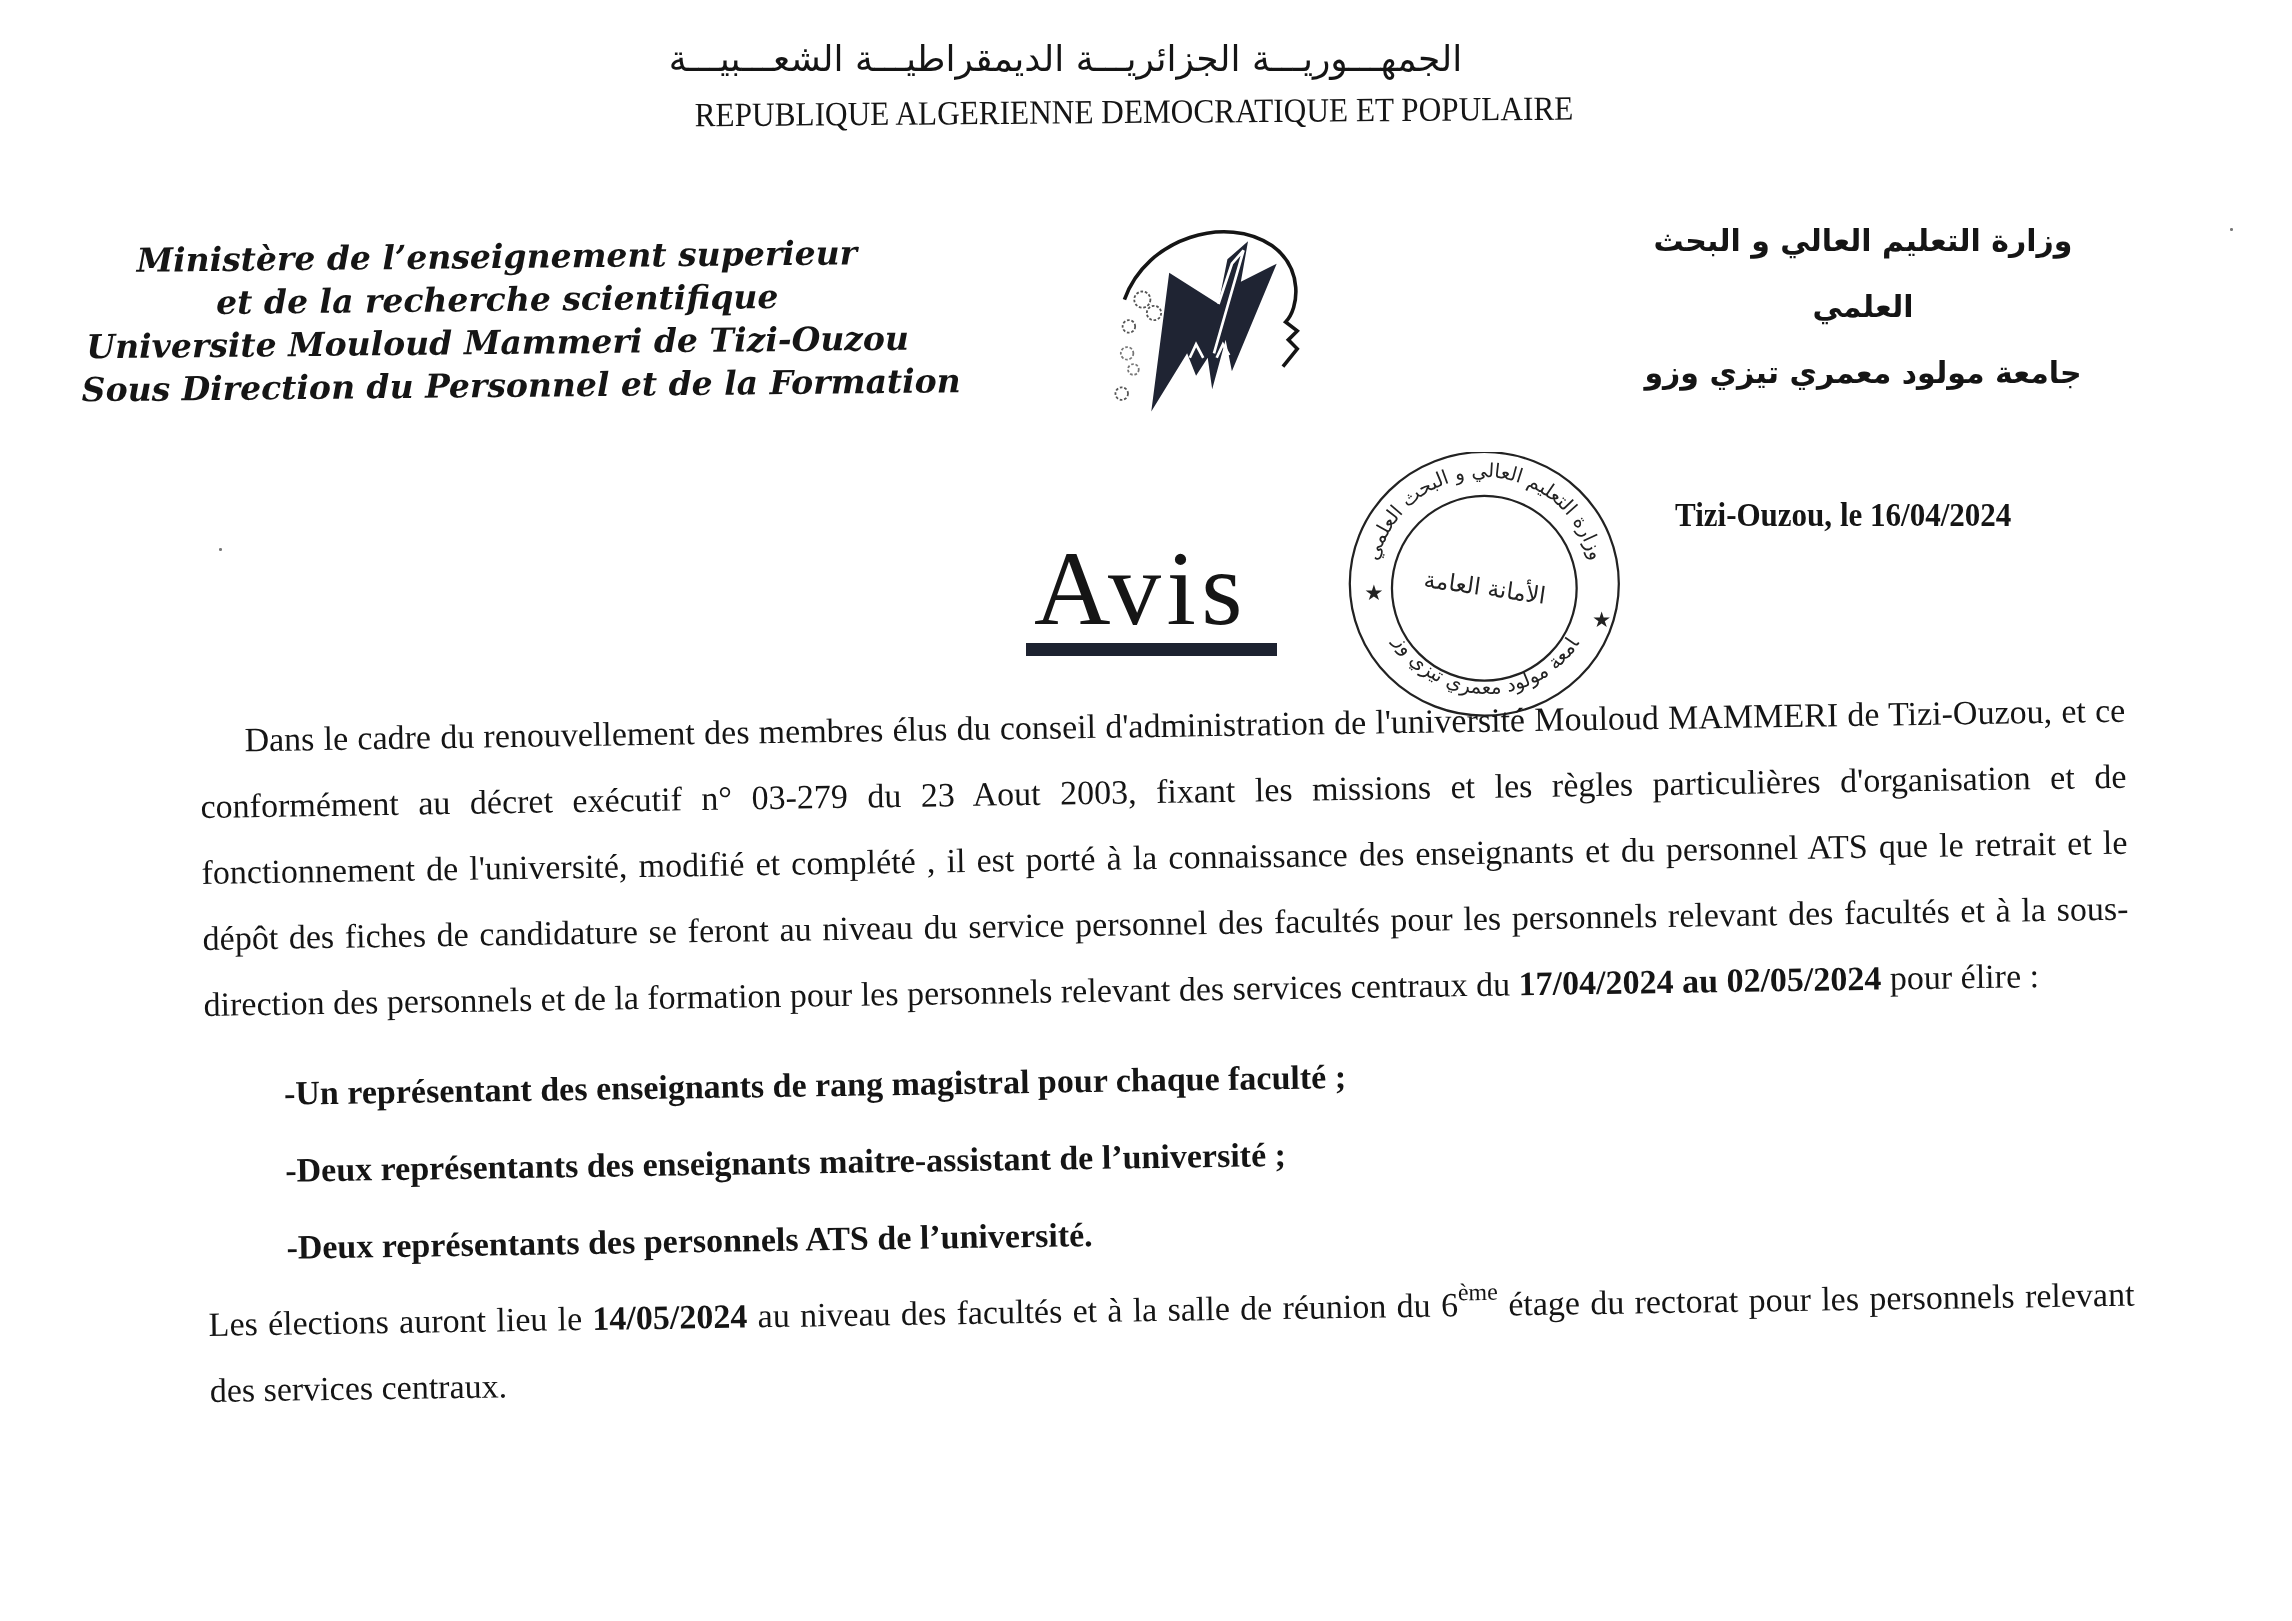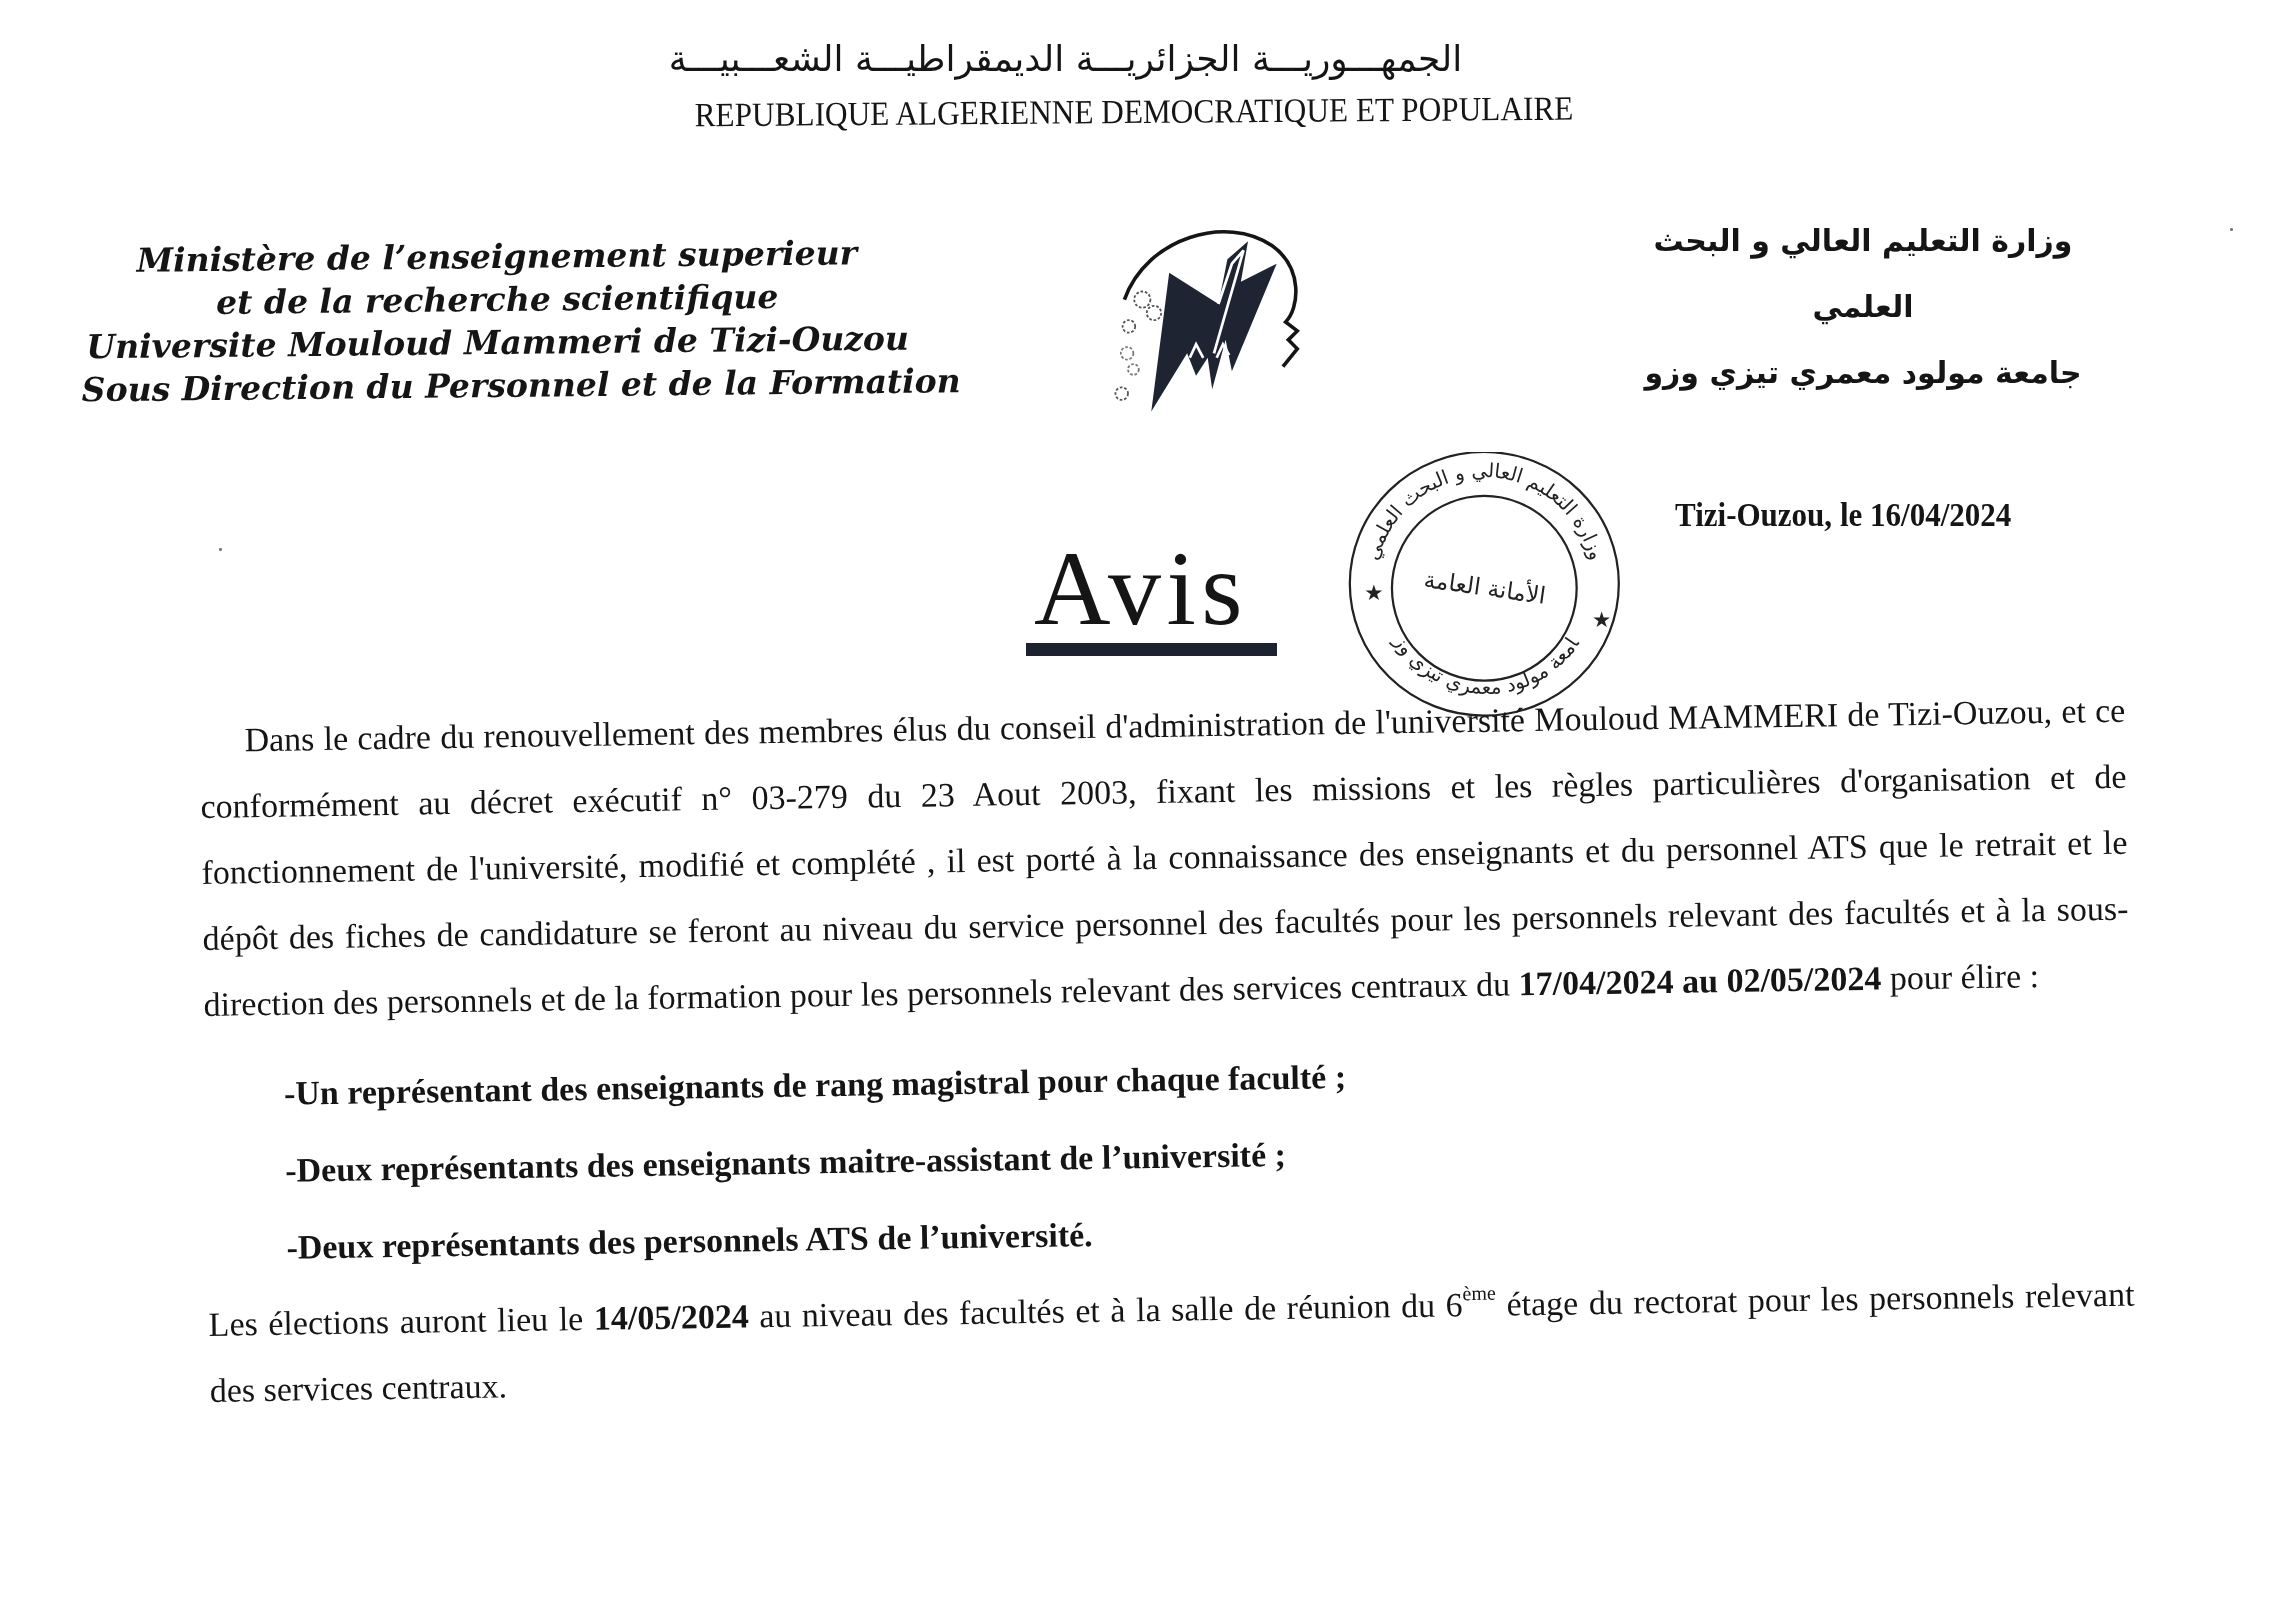--- a/index.html
+++ b/index.html
@@ -112,21 +112,21 @@
     .items {
       margin-top: 18px !important;
     }
     .item {
       font-weight: bold;
       padding-left: 79px;
       line-height: 77px;
       font-size: 34px;
     }
     .para2 { margin-top: 5.4px !important; }
-    sup { font-size: 20px; vertical-align: 16px; line-height: 0; }
+    sup { font-size: 24px; vertical-align: 16px; line-height: 0; }
 
     .speck { width: 2.7px; height: 2.7px; background: #777; border-radius: 50%; }
   </style>
 </head>
 <body>
 
 <div class="abs arabic-republic">الجمهـــوريـــة الجزائريـــة الديمقراطيـــة الشعـــبيـــة</div>
 <div class="abs french-republic">REPUBLIQUE ALGERIENNE DEMOCRATIQUE ET POPULAIRE</div>
 
 <div class="abs inst-fr">

